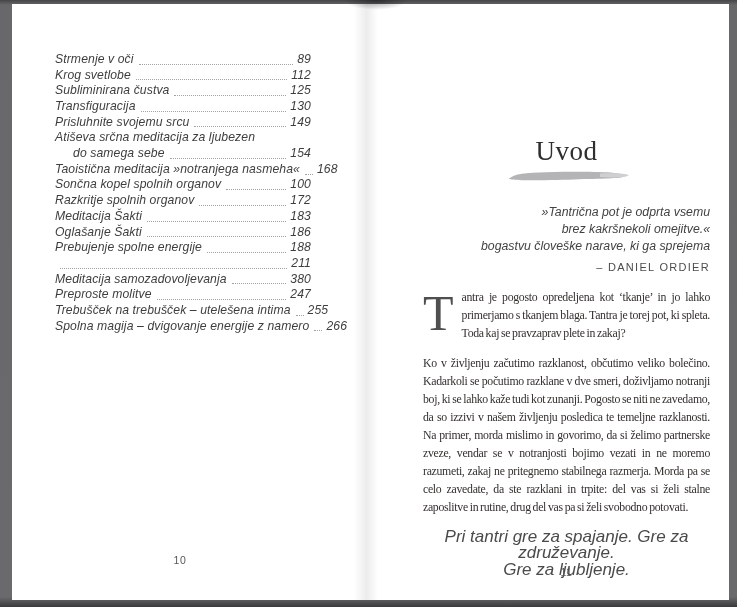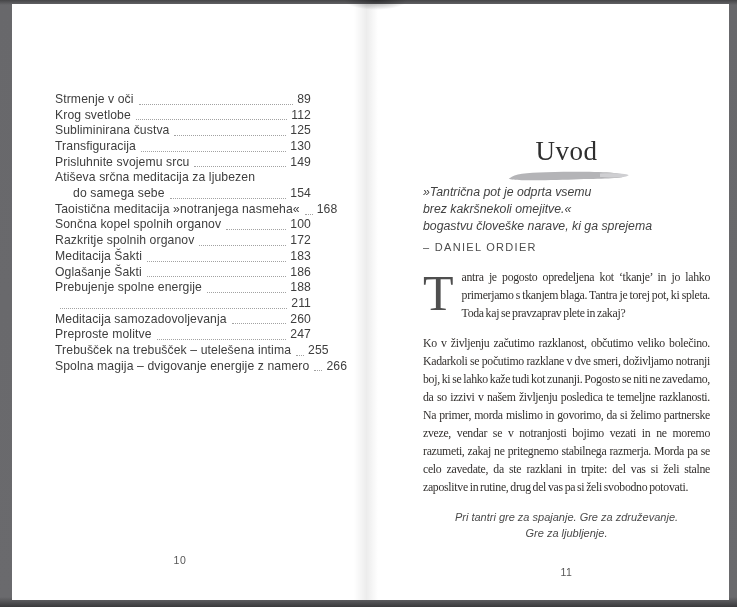--- a/index.html
+++ b/index.html
@@ -12,48 +12,48 @@
   .page-left  { left:12px;  width:354px; }
   .page-right { left:366px; width:363px; }
   .page-left::after  { content:''; position:absolute; top:0; right:0; width:12px; height:100%;
     background:linear-gradient(90deg, rgba(0,0,0,0) 0%, rgba(0,0,0,0.07) 100%); }
   .page-right::before{ content:''; position:absolute; top:0; left:0; width:12px; height:100%;
     background:linear-gradient(270deg, rgba(0,0,0,0) 0%, rgba(0,0,0,0.08) 100%); }
   .spine-top { position:absolute; left:344px; top:0; width:64px; height:10px; z-index:4;
     background:radial-gradient(ellipse at 50% 0, rgba(0,0,0,0.38), rgba(0,0,0,0) 70%); }
 
   
-  .toc { padding:88px 55px 0 43px; color:#3e3e3e; font-size:12.2px; letter-spacing:0.1px; }
+  .toc { padding:48px 55px 0 43px; color:#3e3e3e; font-size:12.2px; letter-spacing:0.1px;font-style:italic; }
   .toc-row { display:flex; align-items:flex-end; line-height:15.7px; height:15.7px; white-space:nowrap; }
   .toc-row.indent { padding-left:18px; }
   .toc-label { flex:0 0 auto; }
   .toc-dots { flex:1 1 auto; min-width:8px; border-bottom:1px dotted #a2a2a2; margin:0 4px 3px 5px; }
   .toc-page { flex:0 0 auto; text-align:right; }
 
   .page-num { position:absolute; bottom:34px; text-align:center; font-size:10.5px;
     color:#565656; letter-spacing:0.6px; }
   .page-left  .page-num { left:43px; right:61px; }
   .page-right .page-num { left:57px; right:19px; bottom:22px; }
 
   
   .rp-content { padding:0 19px 0 57px; }
   .chapter-title { font-family:"Liberation Serif",serif; font-size:27px; font-weight:500;
     color:#2e2e2e; text-align:center; margin:132px 0 0; line-height:30px; letter-spacing:0.5px; }
   .brush-wrap { text-align:center; margin-top:3px; height:15px; line-height:0; }
-  .epigraph { text-align:left; font-style:italic; font-size:12.3px;
+  .epigraph { margin-top:20px; text-align:right; font-style:italic; font-size:12.3px;
     line-height:16.8px; color:#424242; }
   .epigraph-attr { margin-top:5px; font-style:normal; font-size:11px; letter-spacing:1.3px;
     color:#4c4c4c; }
   .body-para { font-family:"Liberation Serif",serif; font-size:11.8px; line-height:18px;
     color:#33302e; text-align:justify; letter-spacing:-0.3px; word-spacing:-0.8px; }
   .para1 { margin-top:12px; }
   .para2 { margin-top:9px; clear:left; }
   .dropcap { float:left; font-family:"Liberation Serif",serif; font-weight:400; font-size:50px;
     line-height:44px; color:#4f4f4f; padding:3px 8px 0 0; letter-spacing:0; }
-  .closing { margin-top:13px; text-align:center; font-style:italic; font-size:11px;
+  .closing { margin-top:13px; text-align:center; font-style:italic; font-size:17px;
     line-height:16.5px; color:#4a4a4a; }
 </style>
 </head>
 <body>
 
 <div class="frame">
 
   <div class="page page-left">
     <div class="toc">
         <div class="toc-row">
@@ -119,21 +119,21 @@
           <span class="toc-dots"></span>
           <span class="toc-page">188</span>
         </div>
         <div class="toc-row">
           <span class="toc-dots"></span>
           <span class="toc-page">211</span>
         </div>
         <div class="toc-row">
           <span class="toc-label">Meditacija samozadovoljevanja</span>
           <span class="toc-dots"></span>
-          <span class="toc-page">260</span>
+          <span class="toc-page">380</span>
         </div>
         <div class="toc-row">
           <span class="toc-label">Preproste molitve</span>
           <span class="toc-dots"></span>
           <span class="toc-page">247</span>
         </div>
         <div class="toc-row">
           <span class="toc-label">Trebušček na trebušček – utelešena intima</span>
           <span class="toc-dots"></span>
           <span class="toc-page">255</span>

